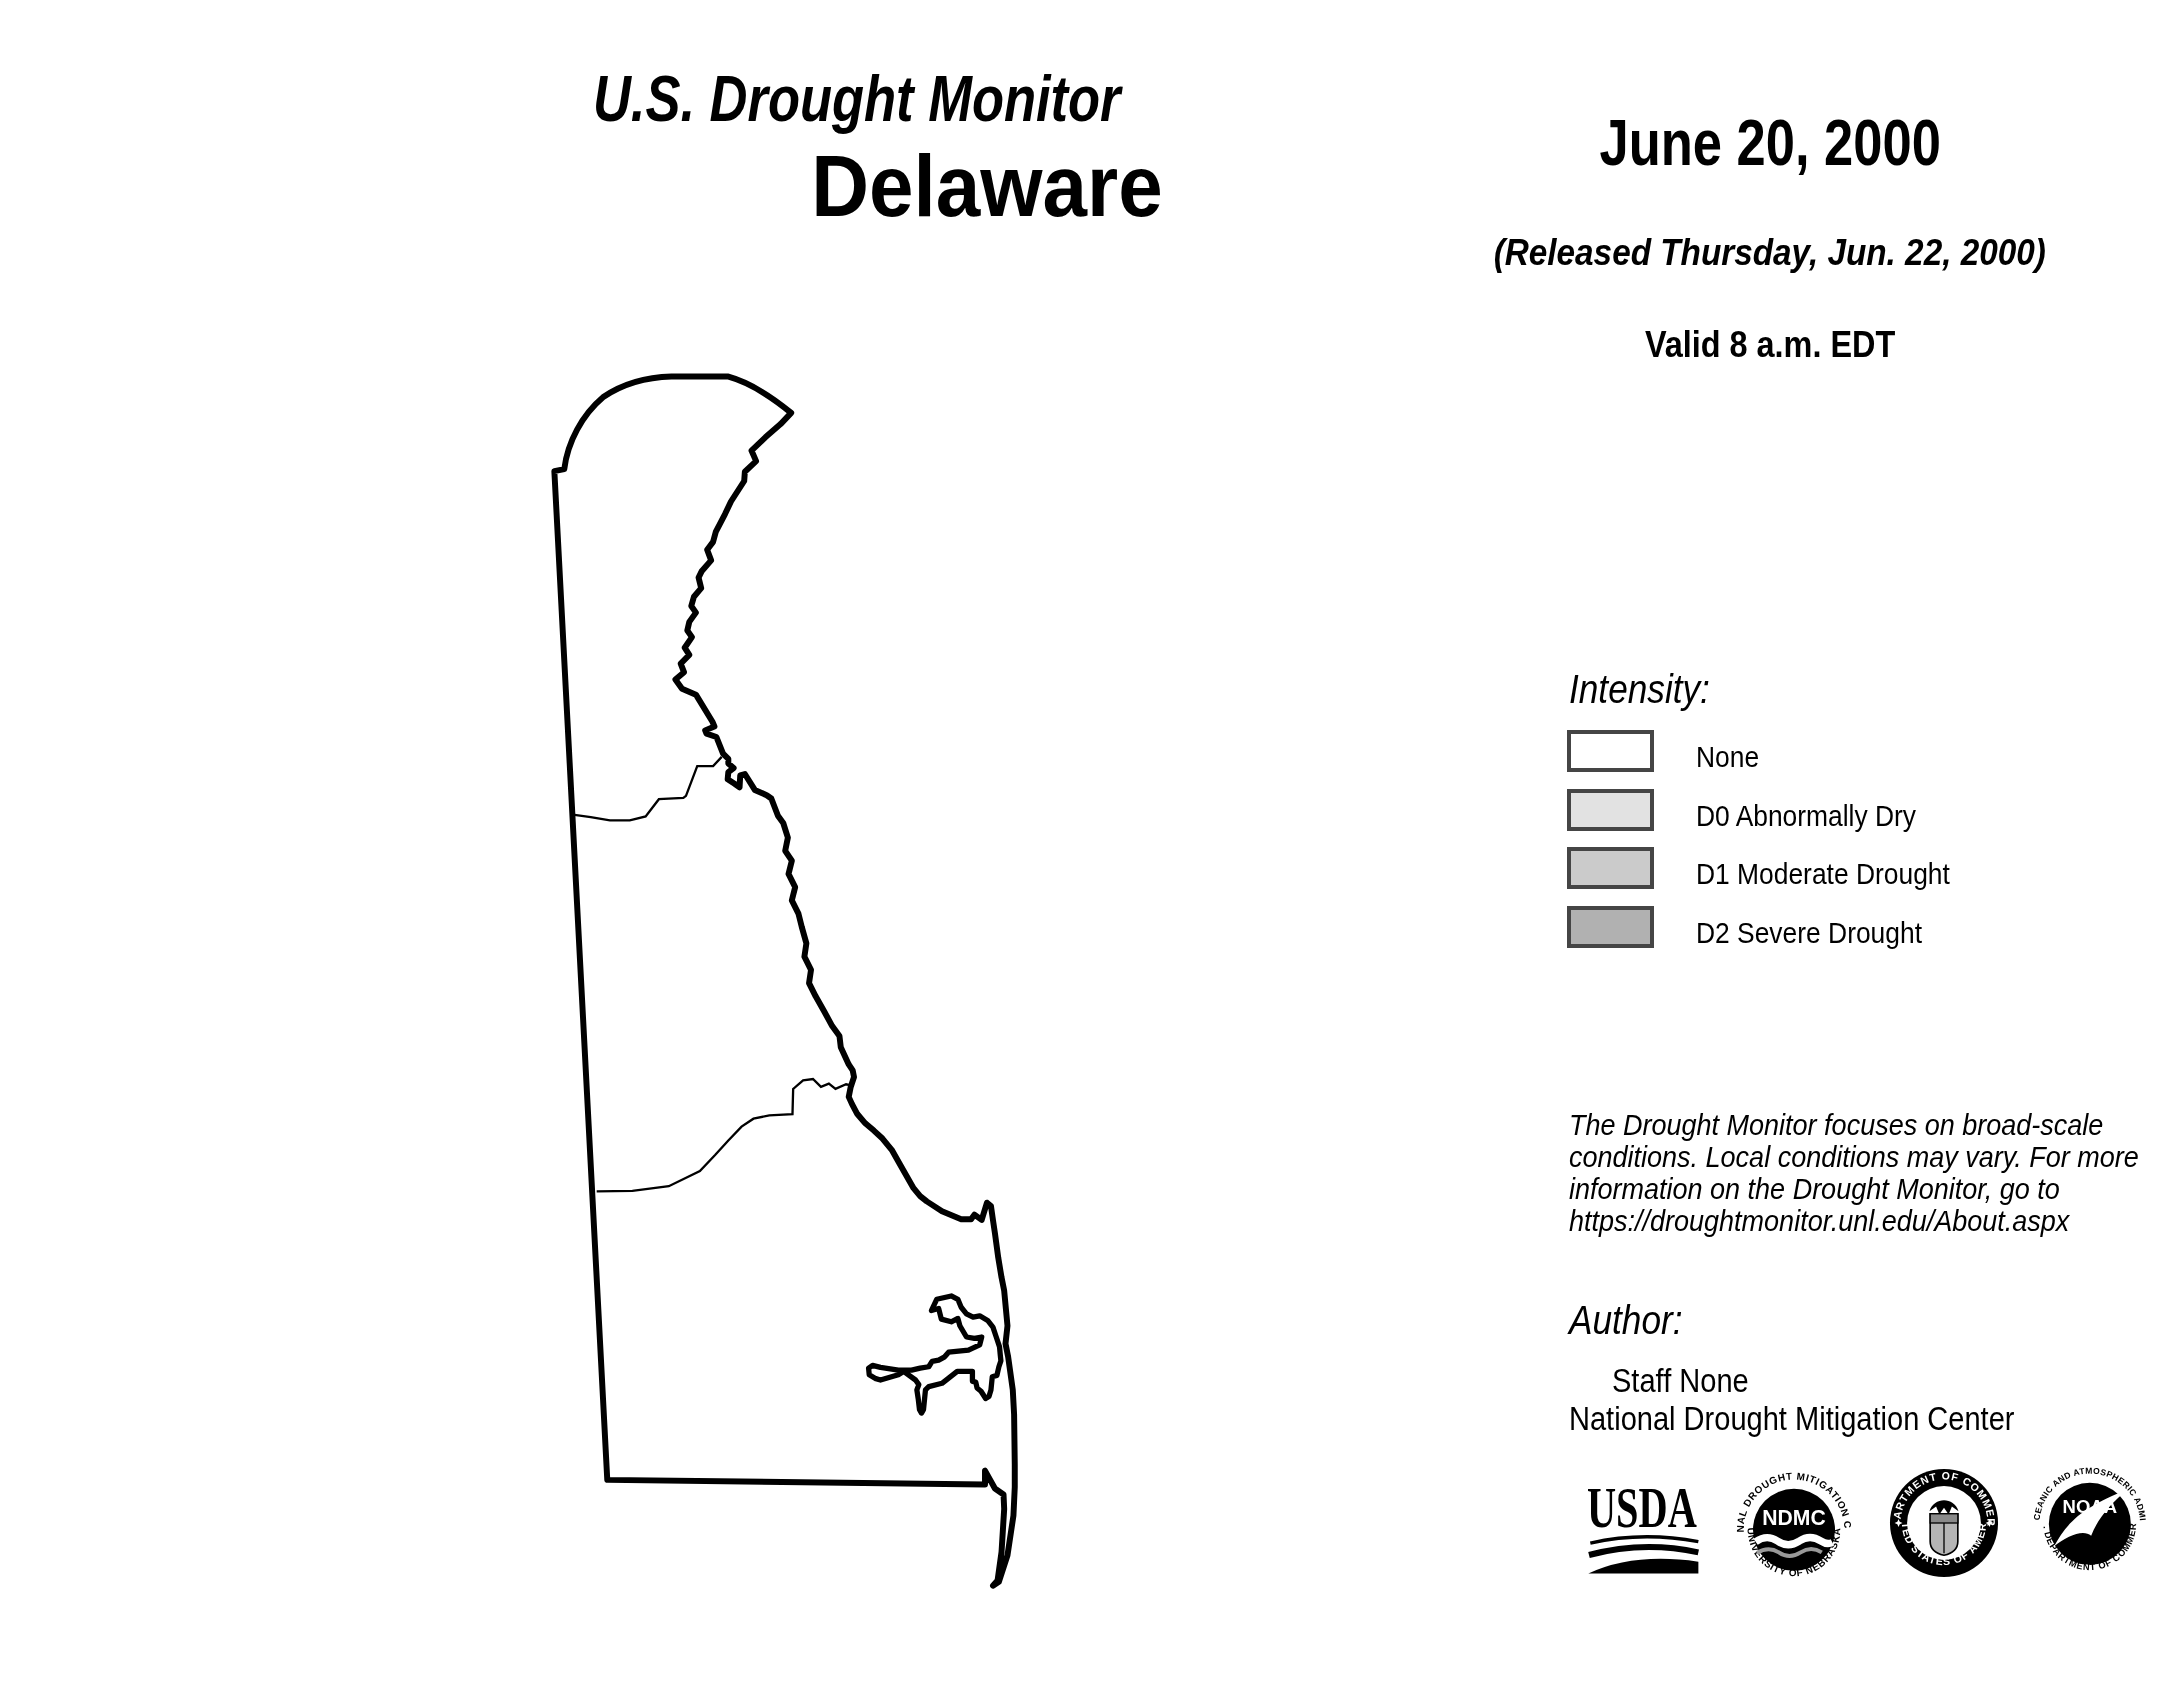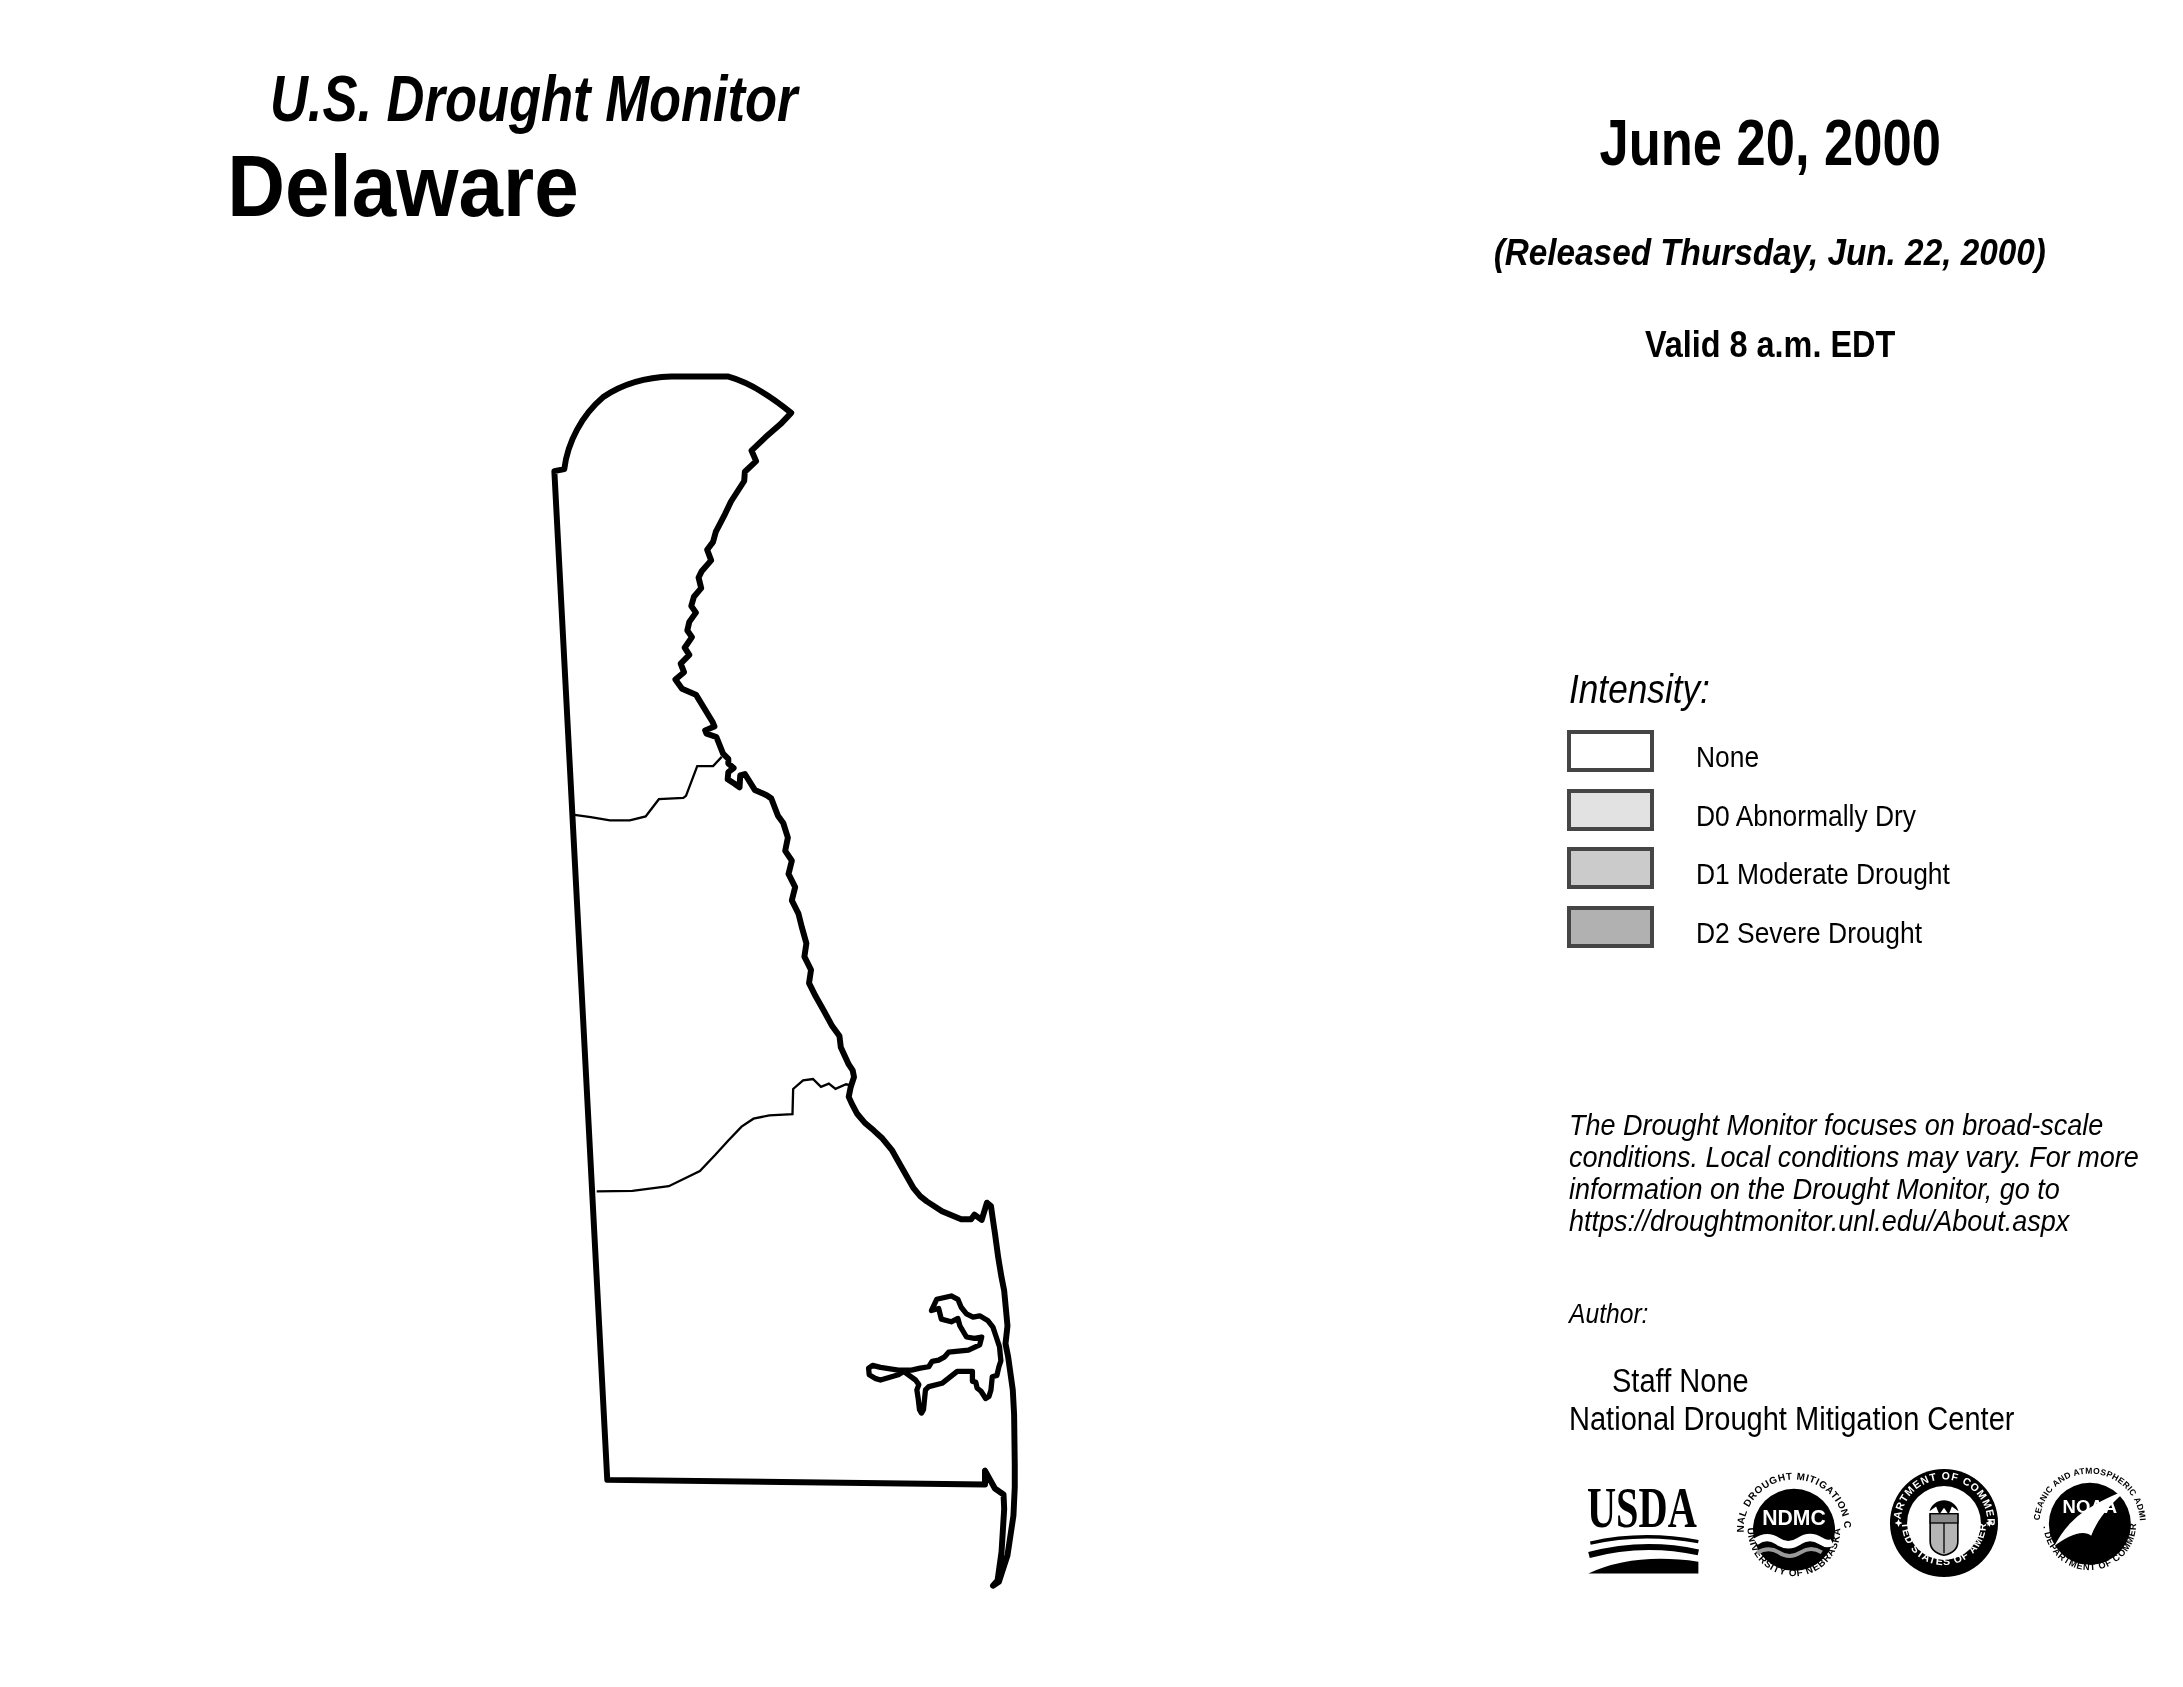--- a/index.html
+++ b/index.html
@@ -3,40 +3,40 @@
 <meta charset="utf-8">
 <style>
   html,body{margin:0;padding:0;background:#ffffff;}
   .page{position:relative;width:2183px;height:1687px;background:#ffffff;overflow:hidden;
         font-family:"Liberation Sans",sans-serif;color:#000;}
   .abs{position:absolute;}
   .cond{display:inline-block;white-space:nowrap;transform:scaleX(0.82);transform-origin:50% 50%;}
   .condL{display:inline-block;white-space:nowrap;transform:scaleX(0.88);transform-origin:0 50%;}
   .condL9{display:inline-block;white-space:nowrap;transform:scaleX(0.9);transform-origin:0 50%;}
 
-  .title-block{left:212px;top:66px;width:966px;text-align:left;}
+  .title-block{left:212px;top:66px;width:966px;text-align:right;}
   .title1{font-size:64px;font-weight:bold;font-style:italic;line-height:1.05;}
   .title2{font-size:87px;font-weight:bold;line-height:1.0;margin-top:9.3px;transform:scaleX(0.92);transform-origin:50% 50%;display:inline-block;white-space:nowrap;}
 
   .date-block{left:1416px;top:71px;width:708px;text-align:center;}
   .date1{font-size:64px;font-weight:bold;line-height:1.0;}
   .date2{font-size:37px;font-weight:bold;font-style:italic;line-height:1.0;margin-top:18.5px;transform:scaleX(0.9);transform-origin:50% 50%;display:inline-block;white-space:nowrap;}
   .date3{font-size:36px;font-weight:bold;line-height:1.0;margin-top:16px;transform:scaleX(0.9);transform-origin:50% 50%;display:inline-block;white-space:nowrap;}
   .date-block .row{display:block;margin-top:40px;}
 
   .legend-heading{left:1569px;top:667px;font-size:40px;font-style:italic;text-decoration-thickness:3.3px;text-underline-offset:6.6px;}
   .legend{left:1567px;top:730px;}
   .legend-row{display:flex;align-items:flex-end;height:42px;margin-bottom:16.5px;}
   .swatch{width:79px;height:34px;border:4px solid #454545;background:#fff;flex:0 0 auto;margin-right:42px;}
   .legend-label{font-size:30px;line-height:1;}
 
   .disclaimer{left:1569px;top:1109px;font-size:30px;font-style:italic;line-height:32px;}
   .disclaimer div{height:32px;}
 
-  .author-heading{left:1569px;top:1298px;font-size:28px;font-style:italic;text-decoration:underline;text-decoration-thickness:3.3px;text-underline-offset:6.6px;}
+  .author-heading{left:1569px;top:1298px;font-size:40px;font-style:italic;text-decoration:underline;text-decoration-thickness:3.3px;text-underline-offset:6.6px;}
   .author-name{left:1612px;top:1362px;font-size:33px;}
   .author-org{left:1569px;top:1400px;font-size:33px;}
 
   .usda-block{left:1587px;top:1486px;width:116px;text-align:left;}
   .usda-word{font-family:"Liberation Serif",serif;font-weight:bold;font-size:56px;line-height:0.8;transform:scaleX(0.72);transform-origin:0 50%;display:inline-block;}
   .url-line{left:1592px;top:1587px;width:529px;text-align:center;}
   .url-text{font-size:57px;font-weight:bold;transform:scaleX(0.8);transform-origin:50% 50%;display:inline-block;white-space:nowrap;}
 
   svg text{font-family:"Liberation Sans",sans-serif;}
 </style>

